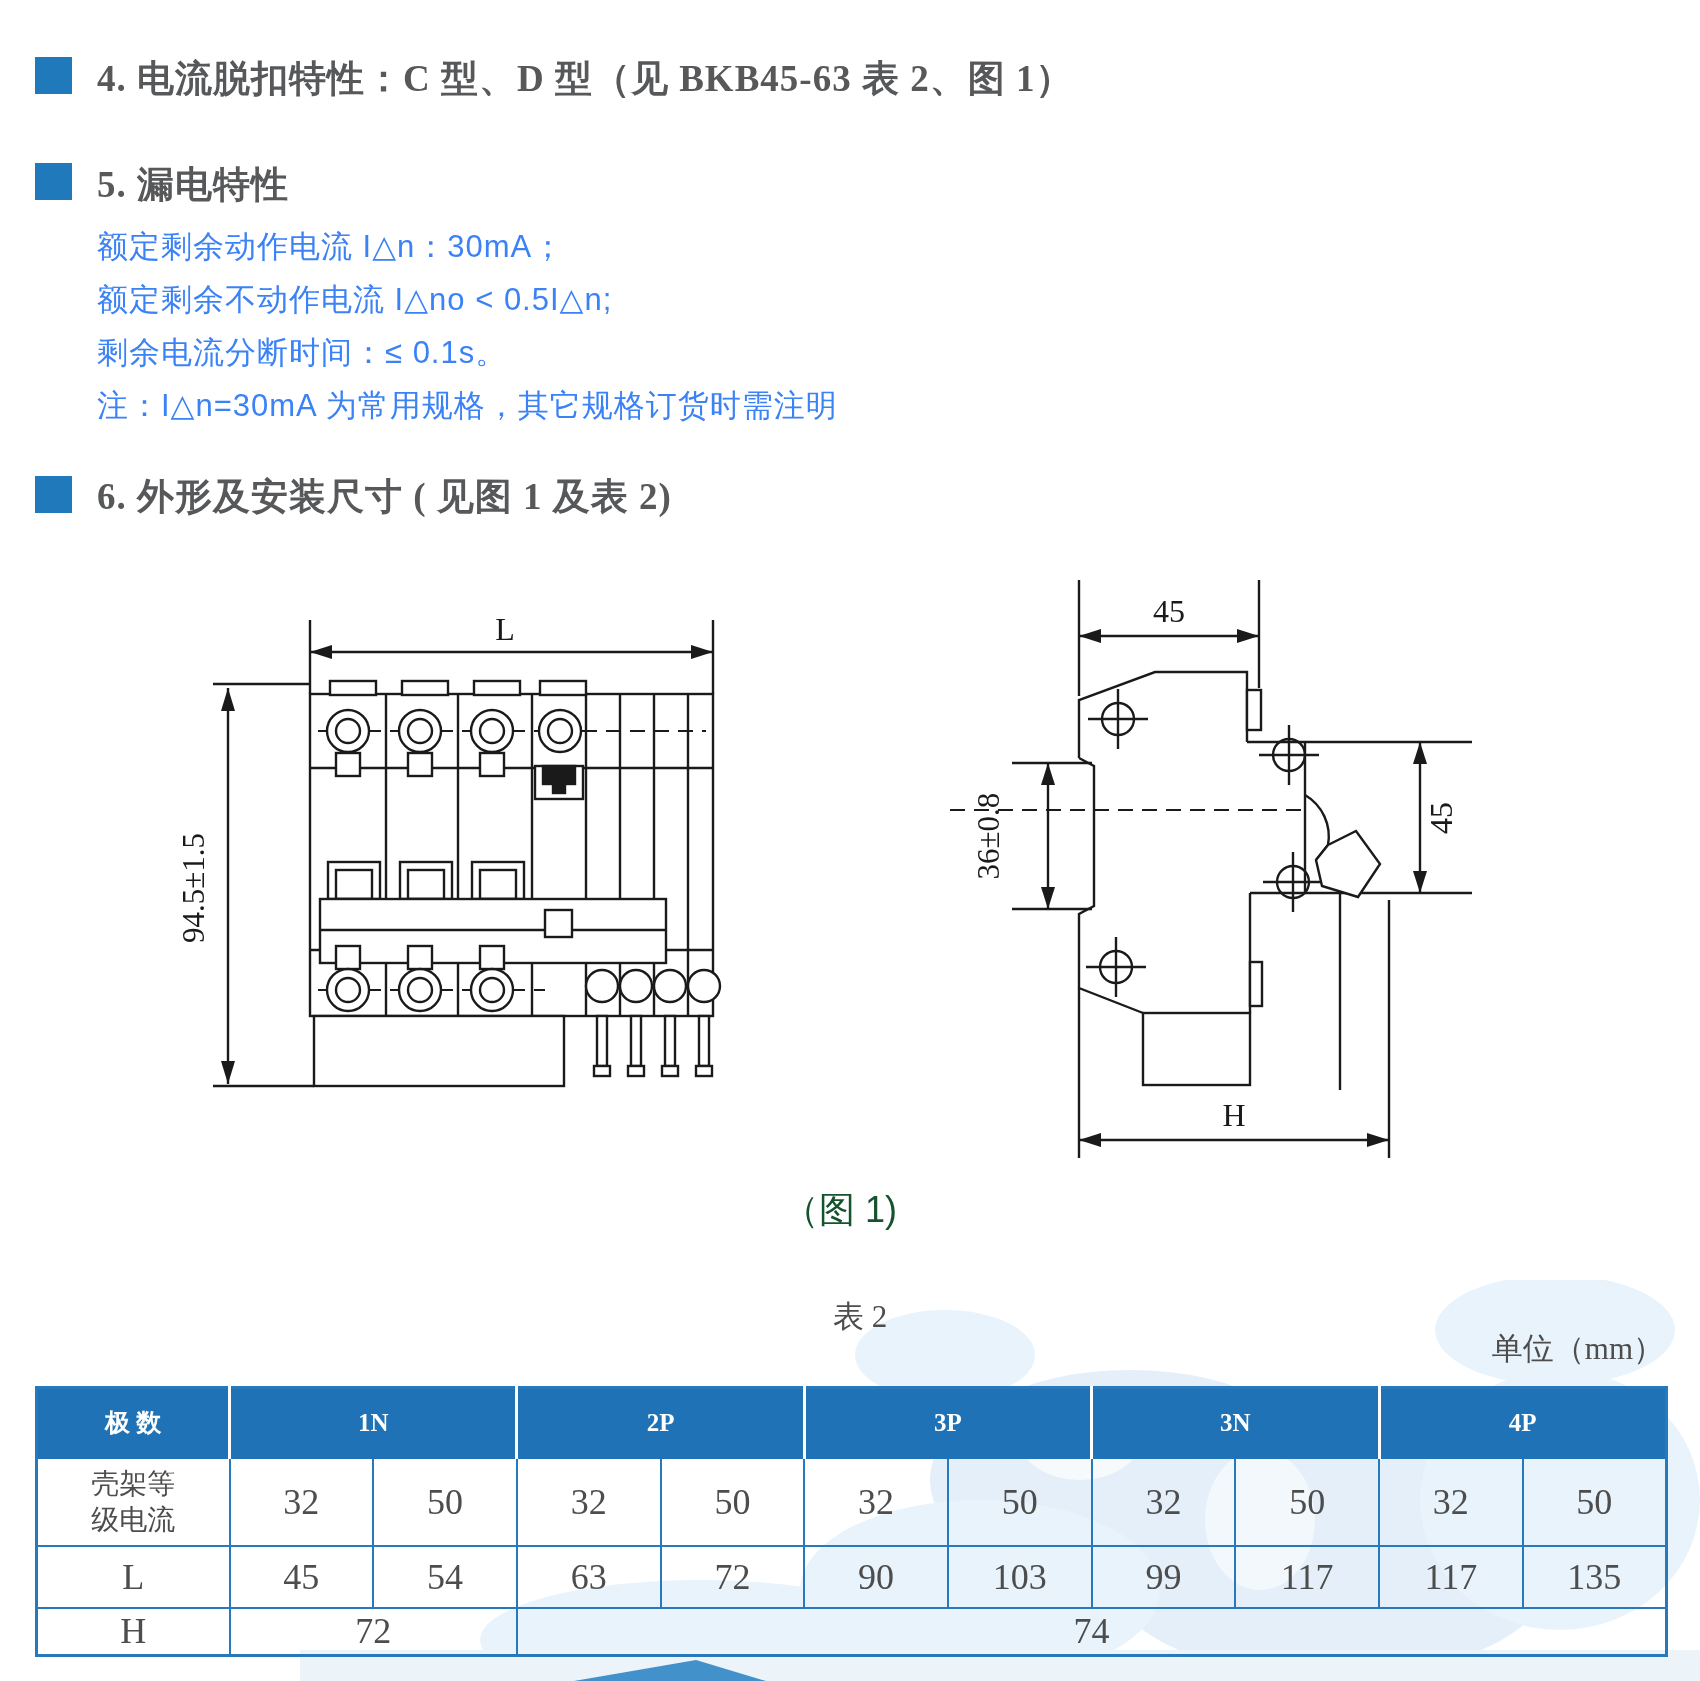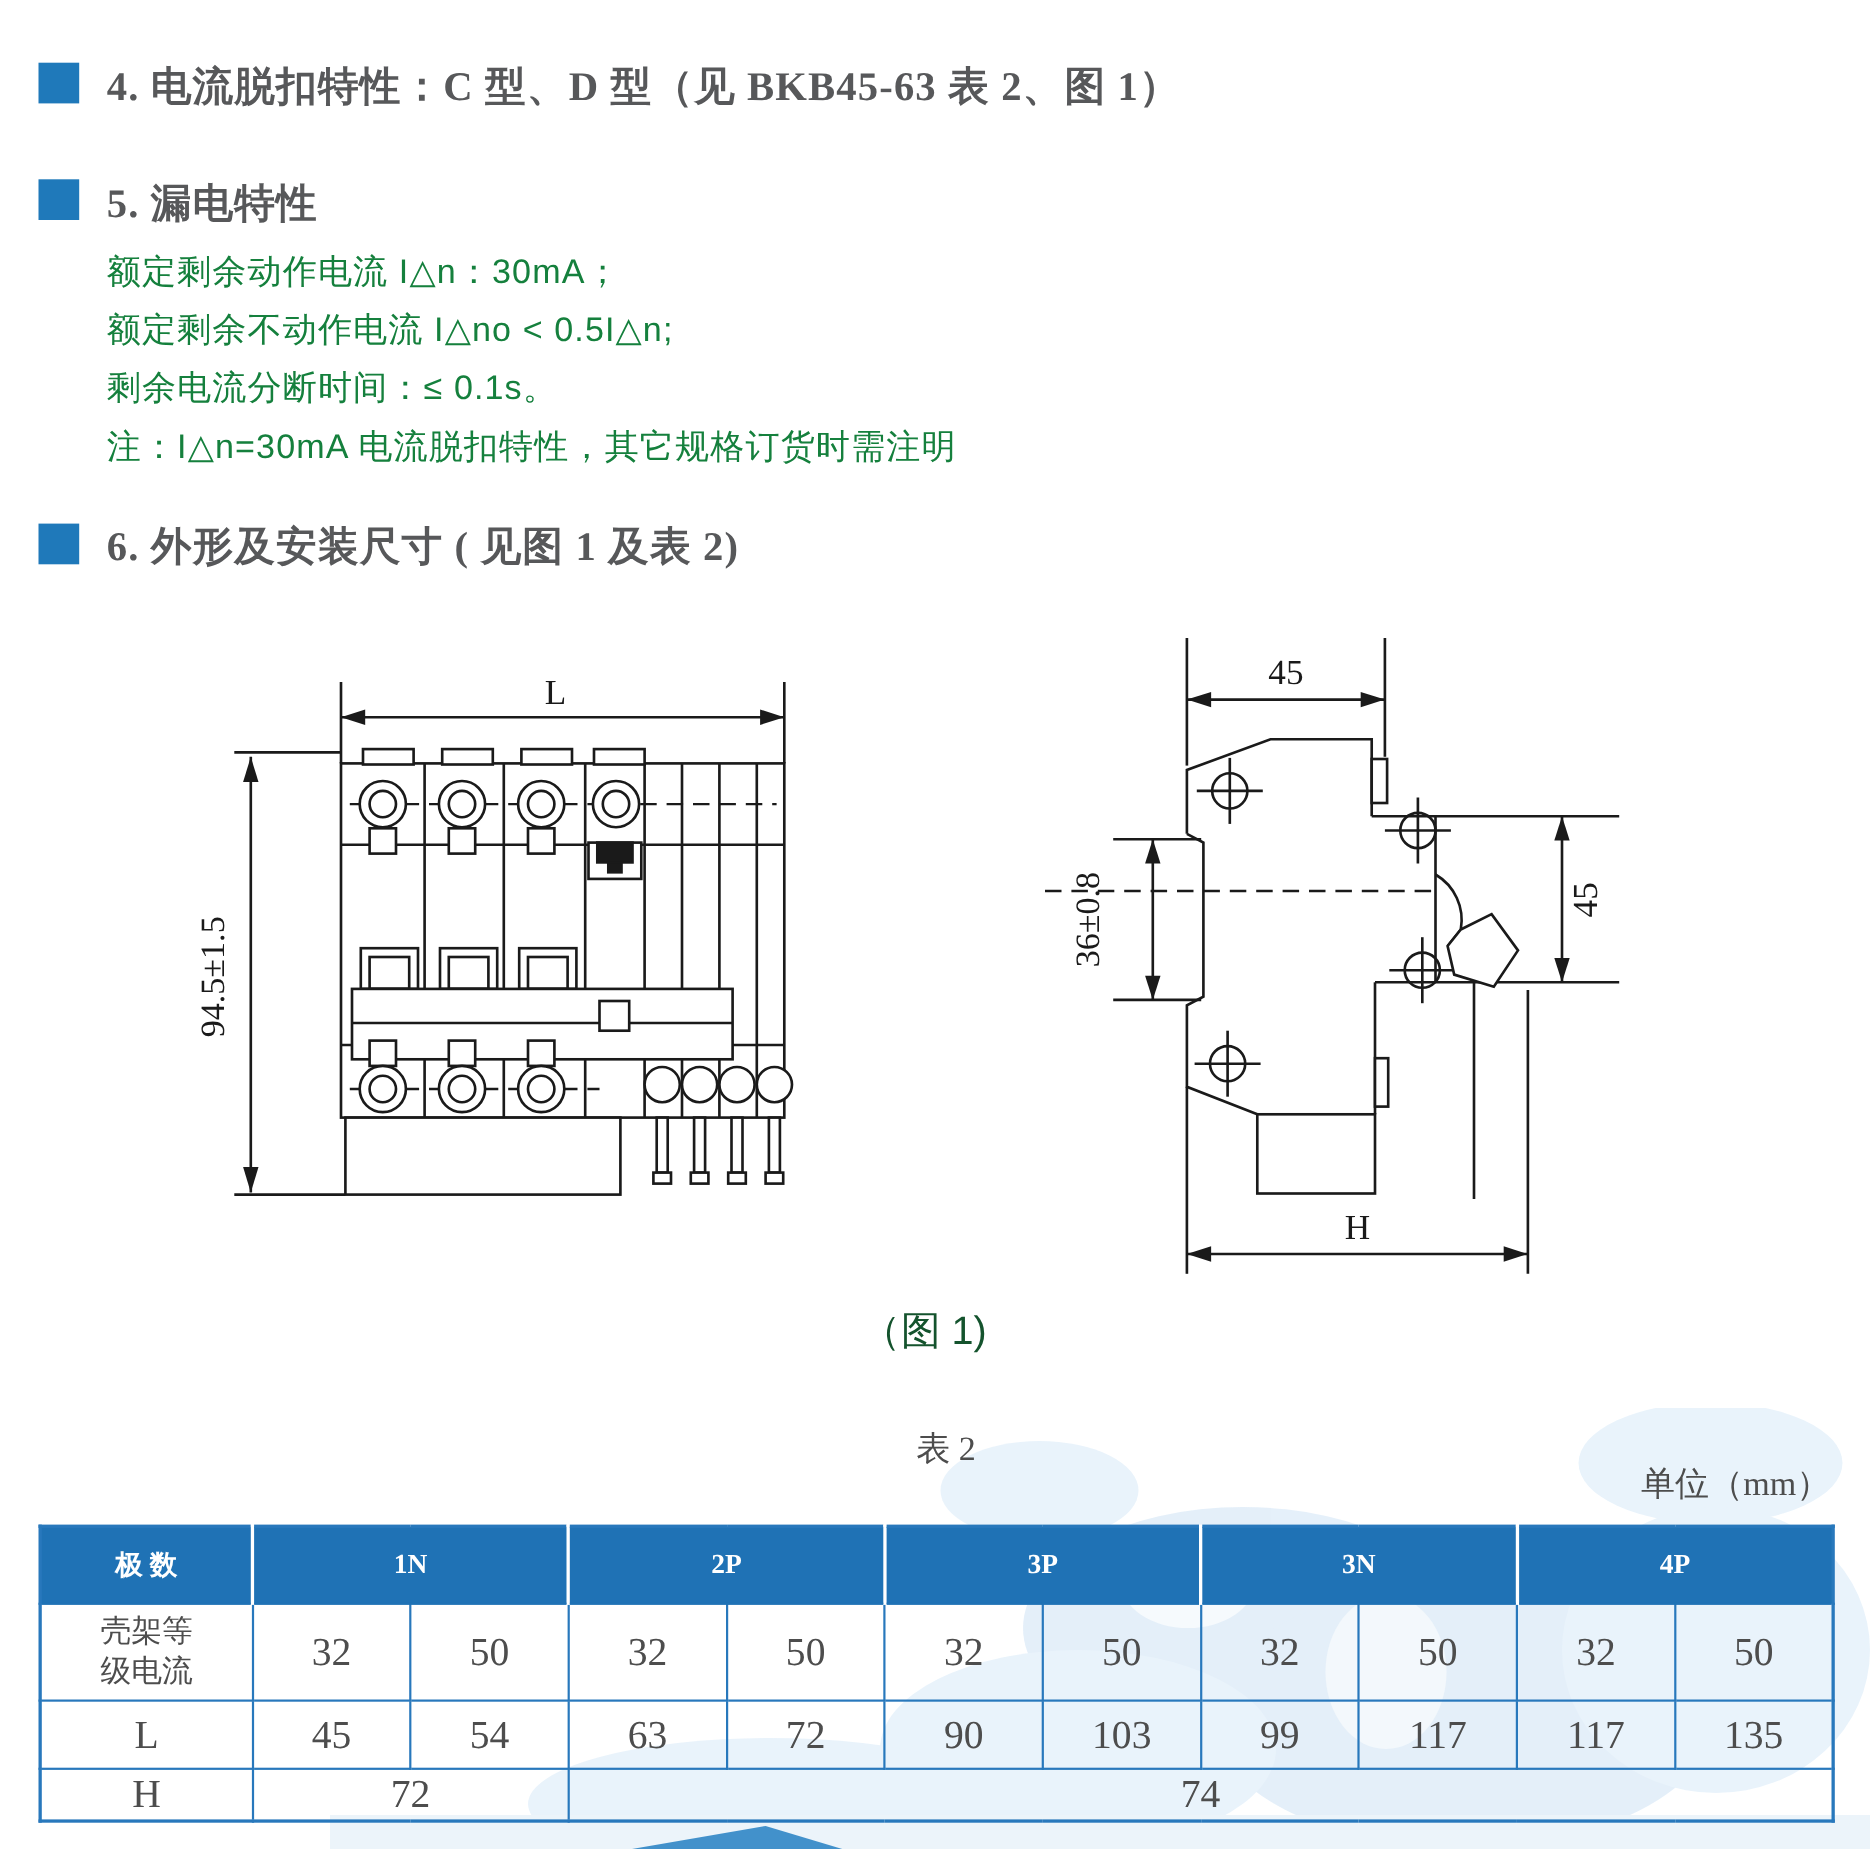--- a/index.html
+++ b/index.html
@@ -6,21 +6,21 @@
   #page{
     position:relative;width:1700px;height:1681px;background:#ffffff;overflow:hidden;
     font-family:"Liberation Sans",sans-serif;
   }
   .bullet{position:absolute;width:37px;height:37px;background:#1f79ba;}
   .h-title{
     position:absolute;font-weight:bold;font-size:37px;color:#57585a;
     letter-spacing:1px;white-space:nowrap;font-family:Liberation Serif, serif;
   }
   .body-line{
-    position:absolute;left:97px;font-size:31px;color:#15803d;white-space:nowrap;letter-spacing:1px;
+    position:absolute;left:97px;font-size:31px;color:#3b82f6;white-space:nowrap;letter-spacing:1px;
   }
   .caption{
     position:absolute;font-size:36px;color:#14532d;text-align:center;white-space:nowrap;
   }
   .tbl-label{position:absolute;font-size:31px;color:#4d4d4d;font-family:"Liberation Serif",serif;}
   svg text{font-family:"Liberation Serif",serif;fill:#1a1a1a;}
   .ln{stroke:#1a1a1a;stroke-width:2.4;fill:none;}
   .lnw{stroke:#1a1a1a;stroke-width:2.4;fill:#ffffff;}
   .lnk{stroke:#1a1a1a;stroke-width:2.4;fill:#1a1a1a;}
   .dash{stroke:#1a1a1a;stroke-width:2.2;fill:none;stroke-dasharray:15 9;}
@@ -66,21 +66,21 @@
 
   <div class="bullet" style="left:35px;top:57px;"></div>
   <div class="h-title" style="left:97px;top:54px;">4. 电流脱扣特性：C 型、D 型（见 BKB45-63 表 2、图 1）</div>
 
   <div class="bullet" style="left:35px;top:163px;"></div>
   <div class="h-title" style="left:97px;top:160px;">5. 漏电特性</div>
 
   <div class="body-line" style="top:226px;">额定剩余动作电流 I△n：30mA；</div>
   <div class="body-line" style="top:279px;">额定剩余不动作电流 I△no &lt; 0.5I△n;</div>
   <div class="body-line" style="top:332px;">剩余电流分断时间：≤ 0.1s。</div>
-  <div class="body-line" style="top:385px;">注：I△n=30mA 电流脱扣特性，其它规格订货时需注明</div>
+  <div class="body-line" style="top:385px;">注：I△n=30mA 为常用规格，其它规格订货时需注明</div>
 
   <div class="bullet" style="left:35px;top:476px;"></div>
   <div class="h-title" style="left:97px;top:472px;">6. 外形及安装尺寸 ( 见图 1 及表 2)</div>
 
   <svg style="position:absolute;left:0;top:540px;z-index:1;" width="1700" height="650" viewBox="0 540 1700 650">
 
     <g>
 
       <rect class="ln" x="310" y="694" width="403" height="322"></rect>
 

